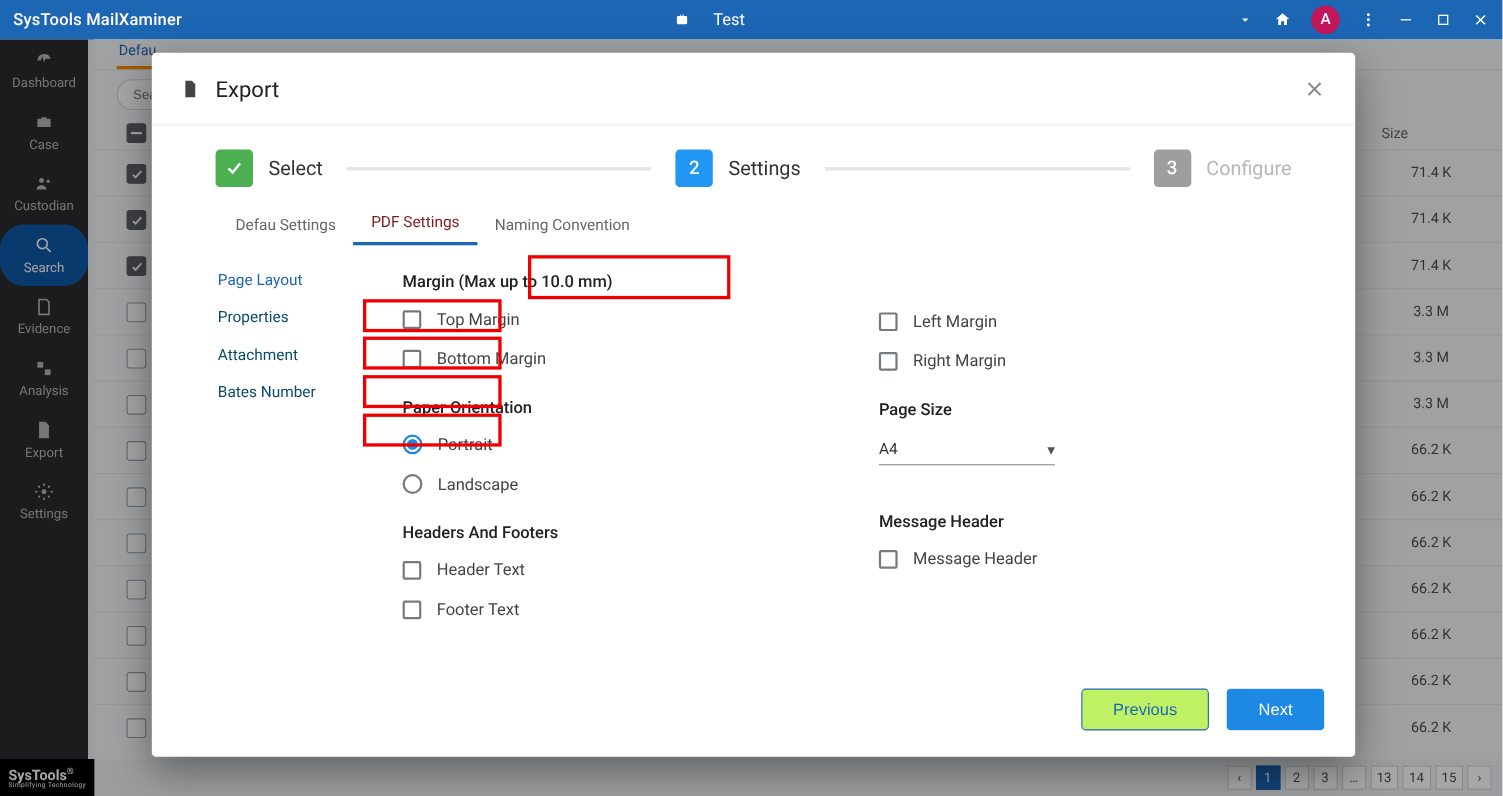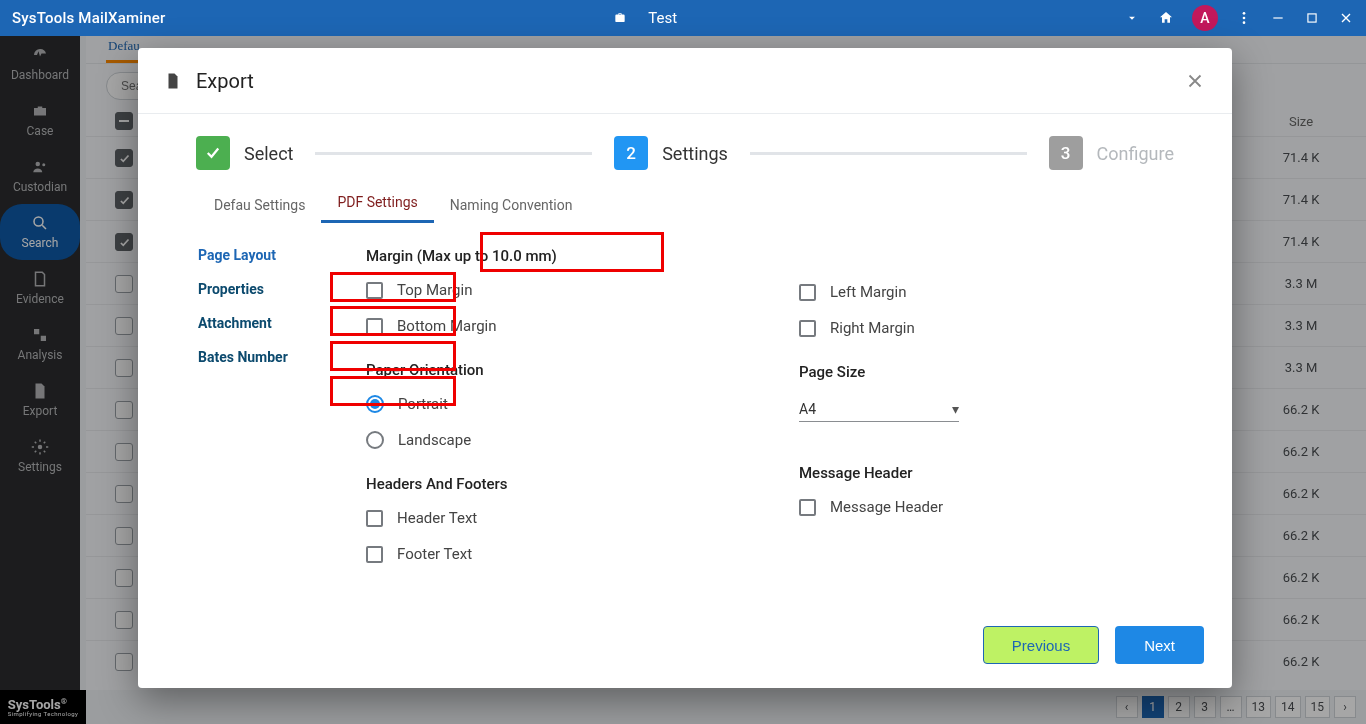--- a/index.html
+++ b/index.html
@@ -19,25 +19,25 @@
   .sidebar { position: absolute; top: 36px; left: 0; width: 80px; height: calc(100% - 36px - 34px); background: #2b2c2e; display:flex; flex-direction:column; }
   .sidebar .item { color: #b5b6b8; display:flex; flex-direction:column; align-items:center; justify-content:center; height:56px; font-size:12px; cursor:pointer; gap:4px; }
   .sidebar .item.active { background:#0f5aa8; color:#fff;border-radius:22px; }
   .sidebar svg { fill: currentColor; }
   .brandbar { position:absolute; bottom:0; left:0; height:34px; width:86px; background:#000; color:#fff; display:flex; align-items:center; justify-content:center; font-weight:700; font-size:13px; }
   .brandbar .sub { font-size:6px; font-weight:400; display:block; margin-top:-3px; letter-spacing:.4px; }
 
   
   .main { position: absolute; left:86px; top:36px; right:0; bottom:34px; background:#f6f8fa; }
   .tabsrow { height:28px; display:flex; align-items:flex-end; padding-left:20px; border-bottom:1px solid #e3e7ea; }
-  .tabsrow .tab { font-size:13px; color:#1d66b4; padding:6px 2px; border-bottom:3px solid #ff8a00; margin-right:14px;font-family:Liberation Serif, serif; }
+  .tabsrow .tab { font-size:13px; color:#1d66b4; padding:6px 2px; border-bottom:3px solid #ff8a00; margin-right:14px; }
   .searchrow { padding:8px 20px 6px; display:flex; align-items:center; }
   .searchbox { width:200px; height:28px; border-radius:14px; border:1px solid #cfd4d9; padding:0 14px; font-size:12px; color:#999; background:#fff; }
   .tablehead { display:flex; align-items:center; padding:0 20px; height:30px; }
-  .tablehead .sizecol { margin-left:auto; color:#666; font-size:13px; width:90px; text-align:center; }
+  .tablehead .sizecol { margin-left:auto; color:#666; font-size:13px; width:90px; text-align:left; }
   .cbcol { width:36px; display:flex; align-items:center; justify-content:center; }
   .cbcol .cb { width:18px; height:18px; border-radius:3px; border:1px solid #9aa0a6; background:#fff; }
   .cbcol .cb.indet { background:#5f6368; border-color:#5f6368; }
   .cbcol .cb.indet::after{ content:""; display:block; width:10px; height:2px; background:#fff; margin:7px auto 0; }
   .cbcol .cb.checked { background:#5f6368; border-color:#5f6368; position:relative; }
   .cbcol .cb.checked svg { position:absolute; top:2px; left:2px; }
   .rows { }
   .row { display:flex; align-items:center; height:42px; border-top:1px solid #e6e9ec; padding:0 20px; }
   .row .sizecell { margin-left:auto; font-size:13px; color:#4b4e52; width:90px; text-align:center; }
   .bottomrow { position:absolute; bottom:6px; left:380px; font-size:12px; color:#4b4e52; display:flex; gap:200px; }
@@ -72,21 +72,21 @@
 
   
   .redbox { border:3px solid #ef0000; position:absolute; }
   .redbox.r-pdf { left:342px; top:184px; width:184px; height:40px; }
   .redbox.r-pl { left:192px; top:224px; width:126px; height:30px; }
   .redbox.r-pr { left:192px; top:258px; width:126px; height:30px; }
   .redbox.r-at { left:192px; top:293px; width:126px; height:30px; }
   .redbox.r-bn { left:192px; top:328px; width:126px; height:30px; }
 
   .body { display:flex; padding:24px 60px 0; gap:28px; }
-  .subnav { width:140px; display:flex; flex-direction:column; gap:18px; font-size:14px;font-weight:bold; }
+  .subnav { width:140px; display:flex; flex-direction:column; gap:18px; font-size:14px; }
   .subnav .sn { color:#0c4a6e; cursor:pointer; }
   .subnav .sn.active { color:#1d66b4; }
 
   .form { flex:1; display:flex; gap:60px; }
   .col { flex:1; }
   .sect { margin-bottom:26px; }
   .sectlabel { font-size:15px; color:#222; margin-bottom:16px; font-weight:500; }
   .check { display:flex; align-items:center; gap:14px; font-size:15px; color:#444; margin-bottom:18px; cursor:pointer; }
   .check .sq { width:17px; height:17px; border:2px solid #767a7f; border-radius:2px; }
   .radio { display:flex; align-items:center; gap:14px; font-size:15px; color:#444; margin-bottom:18px; cursor:pointer; }

